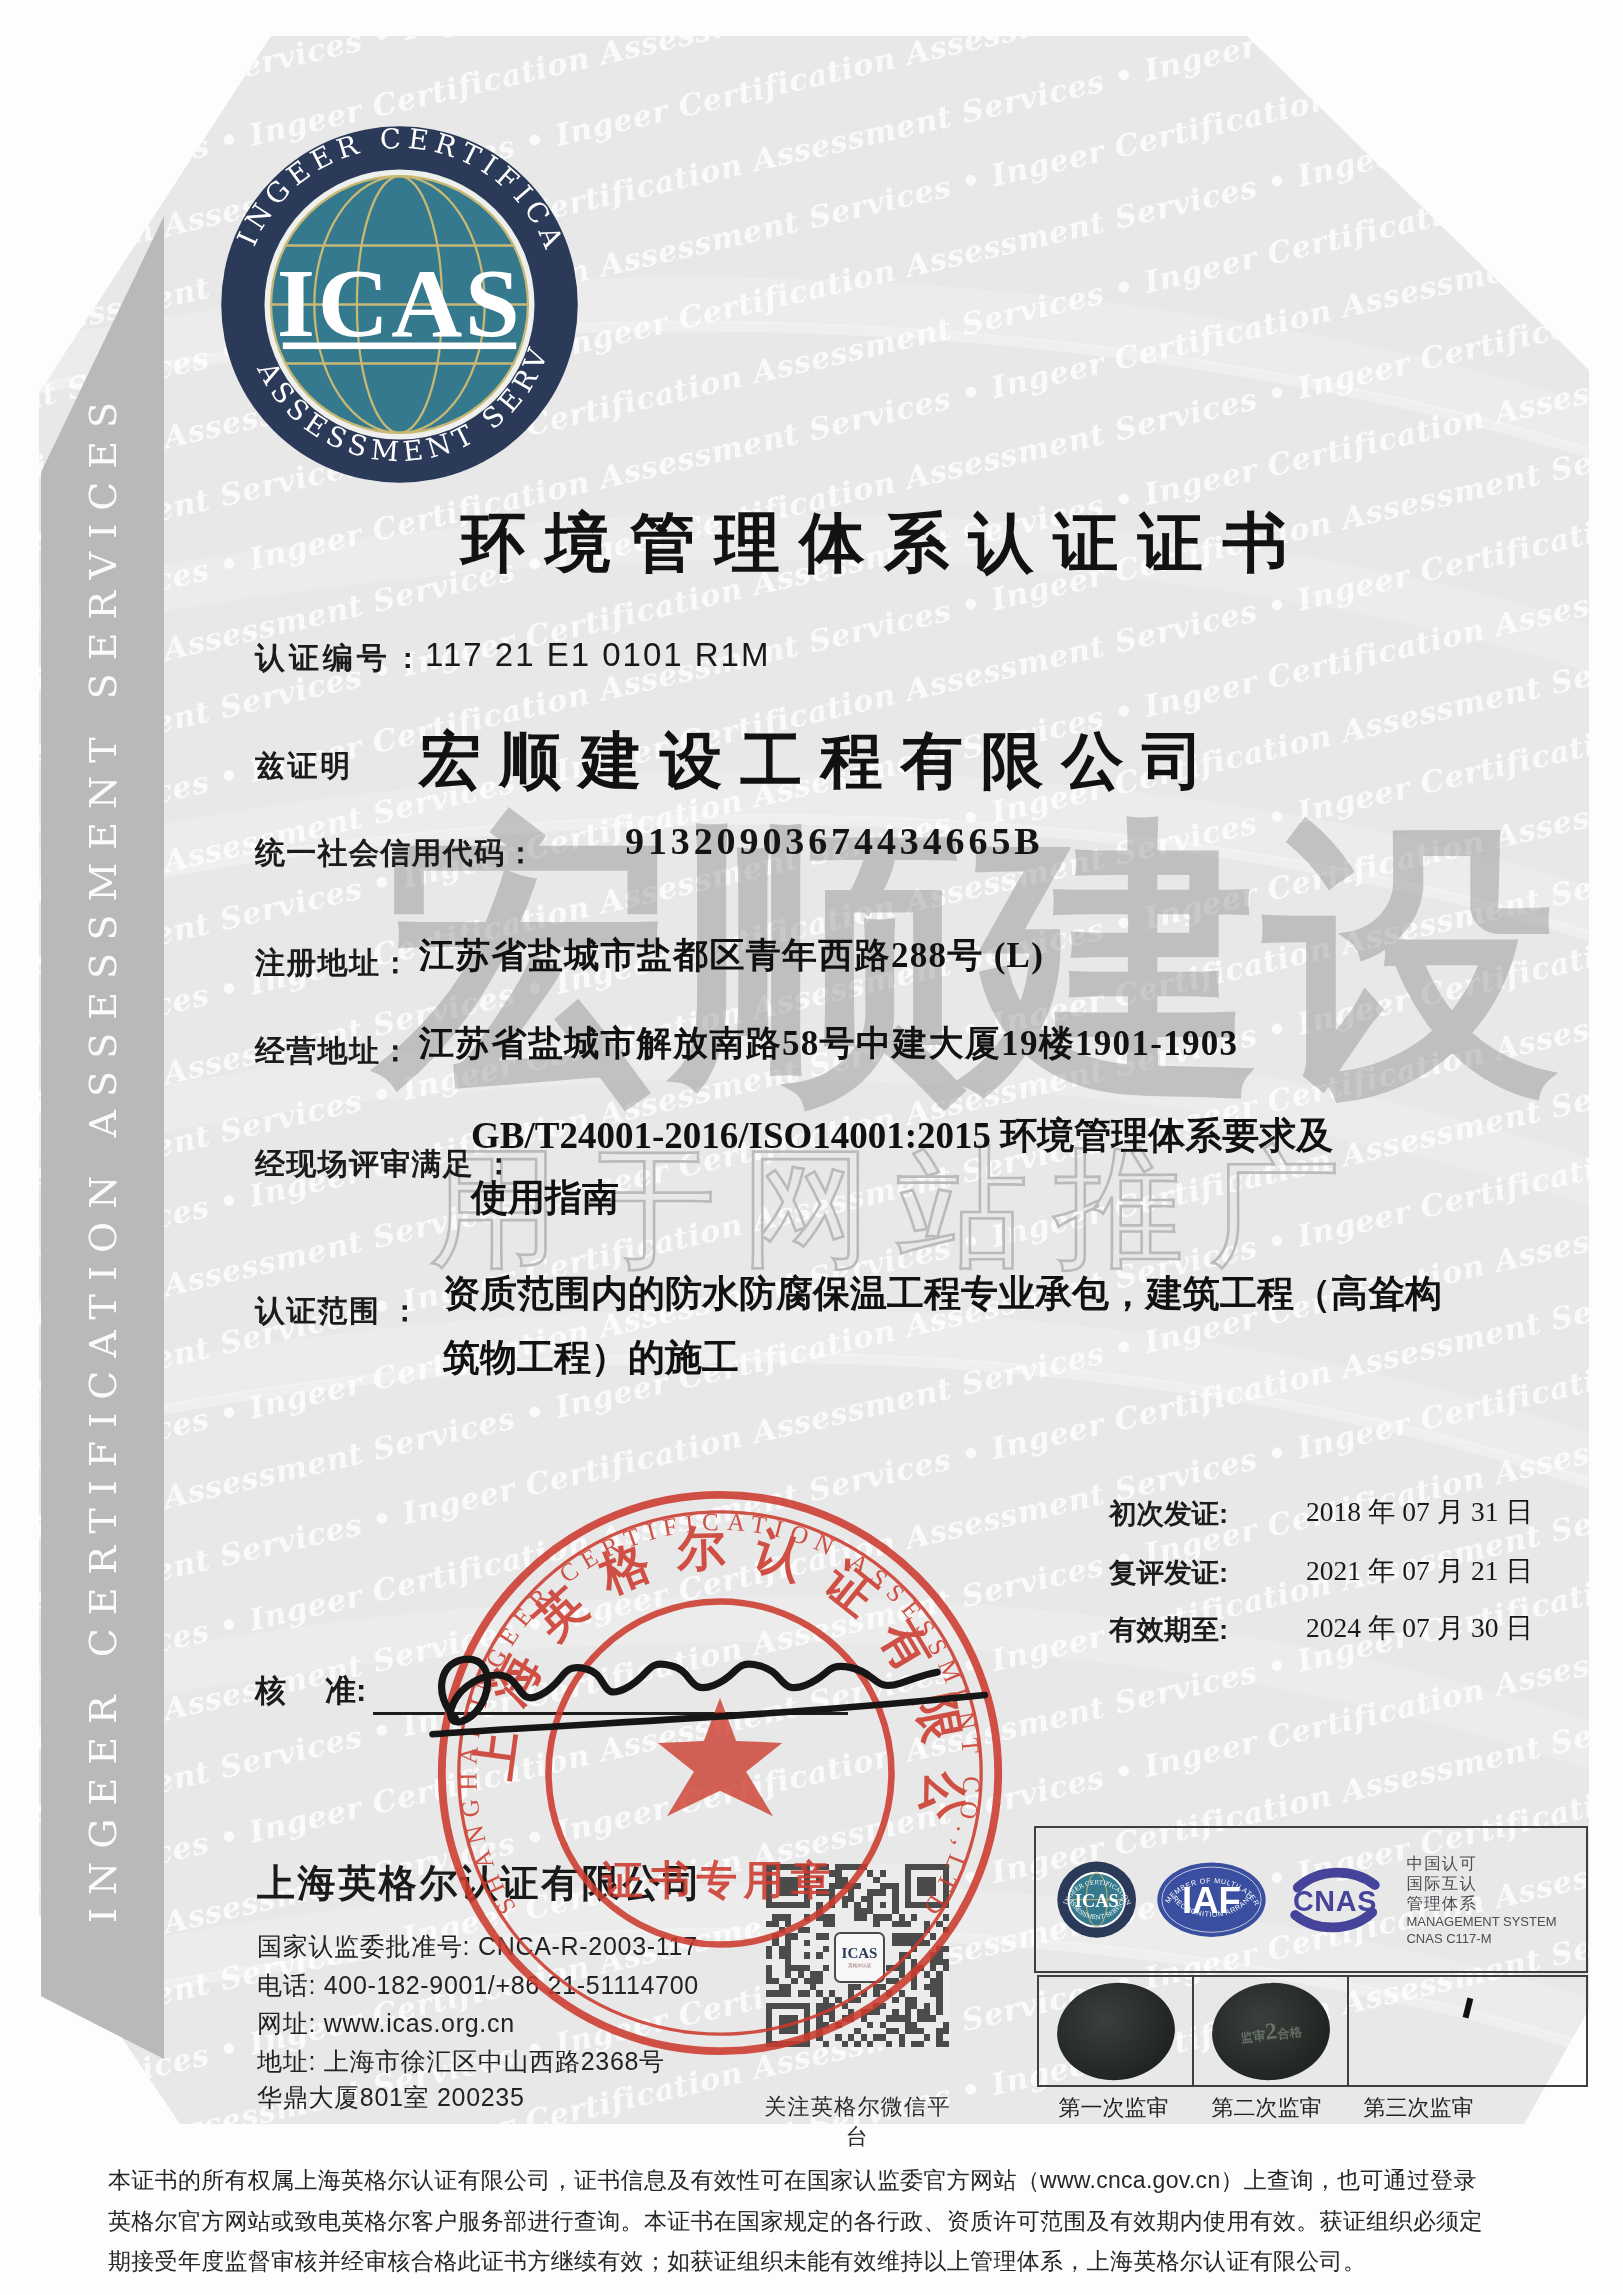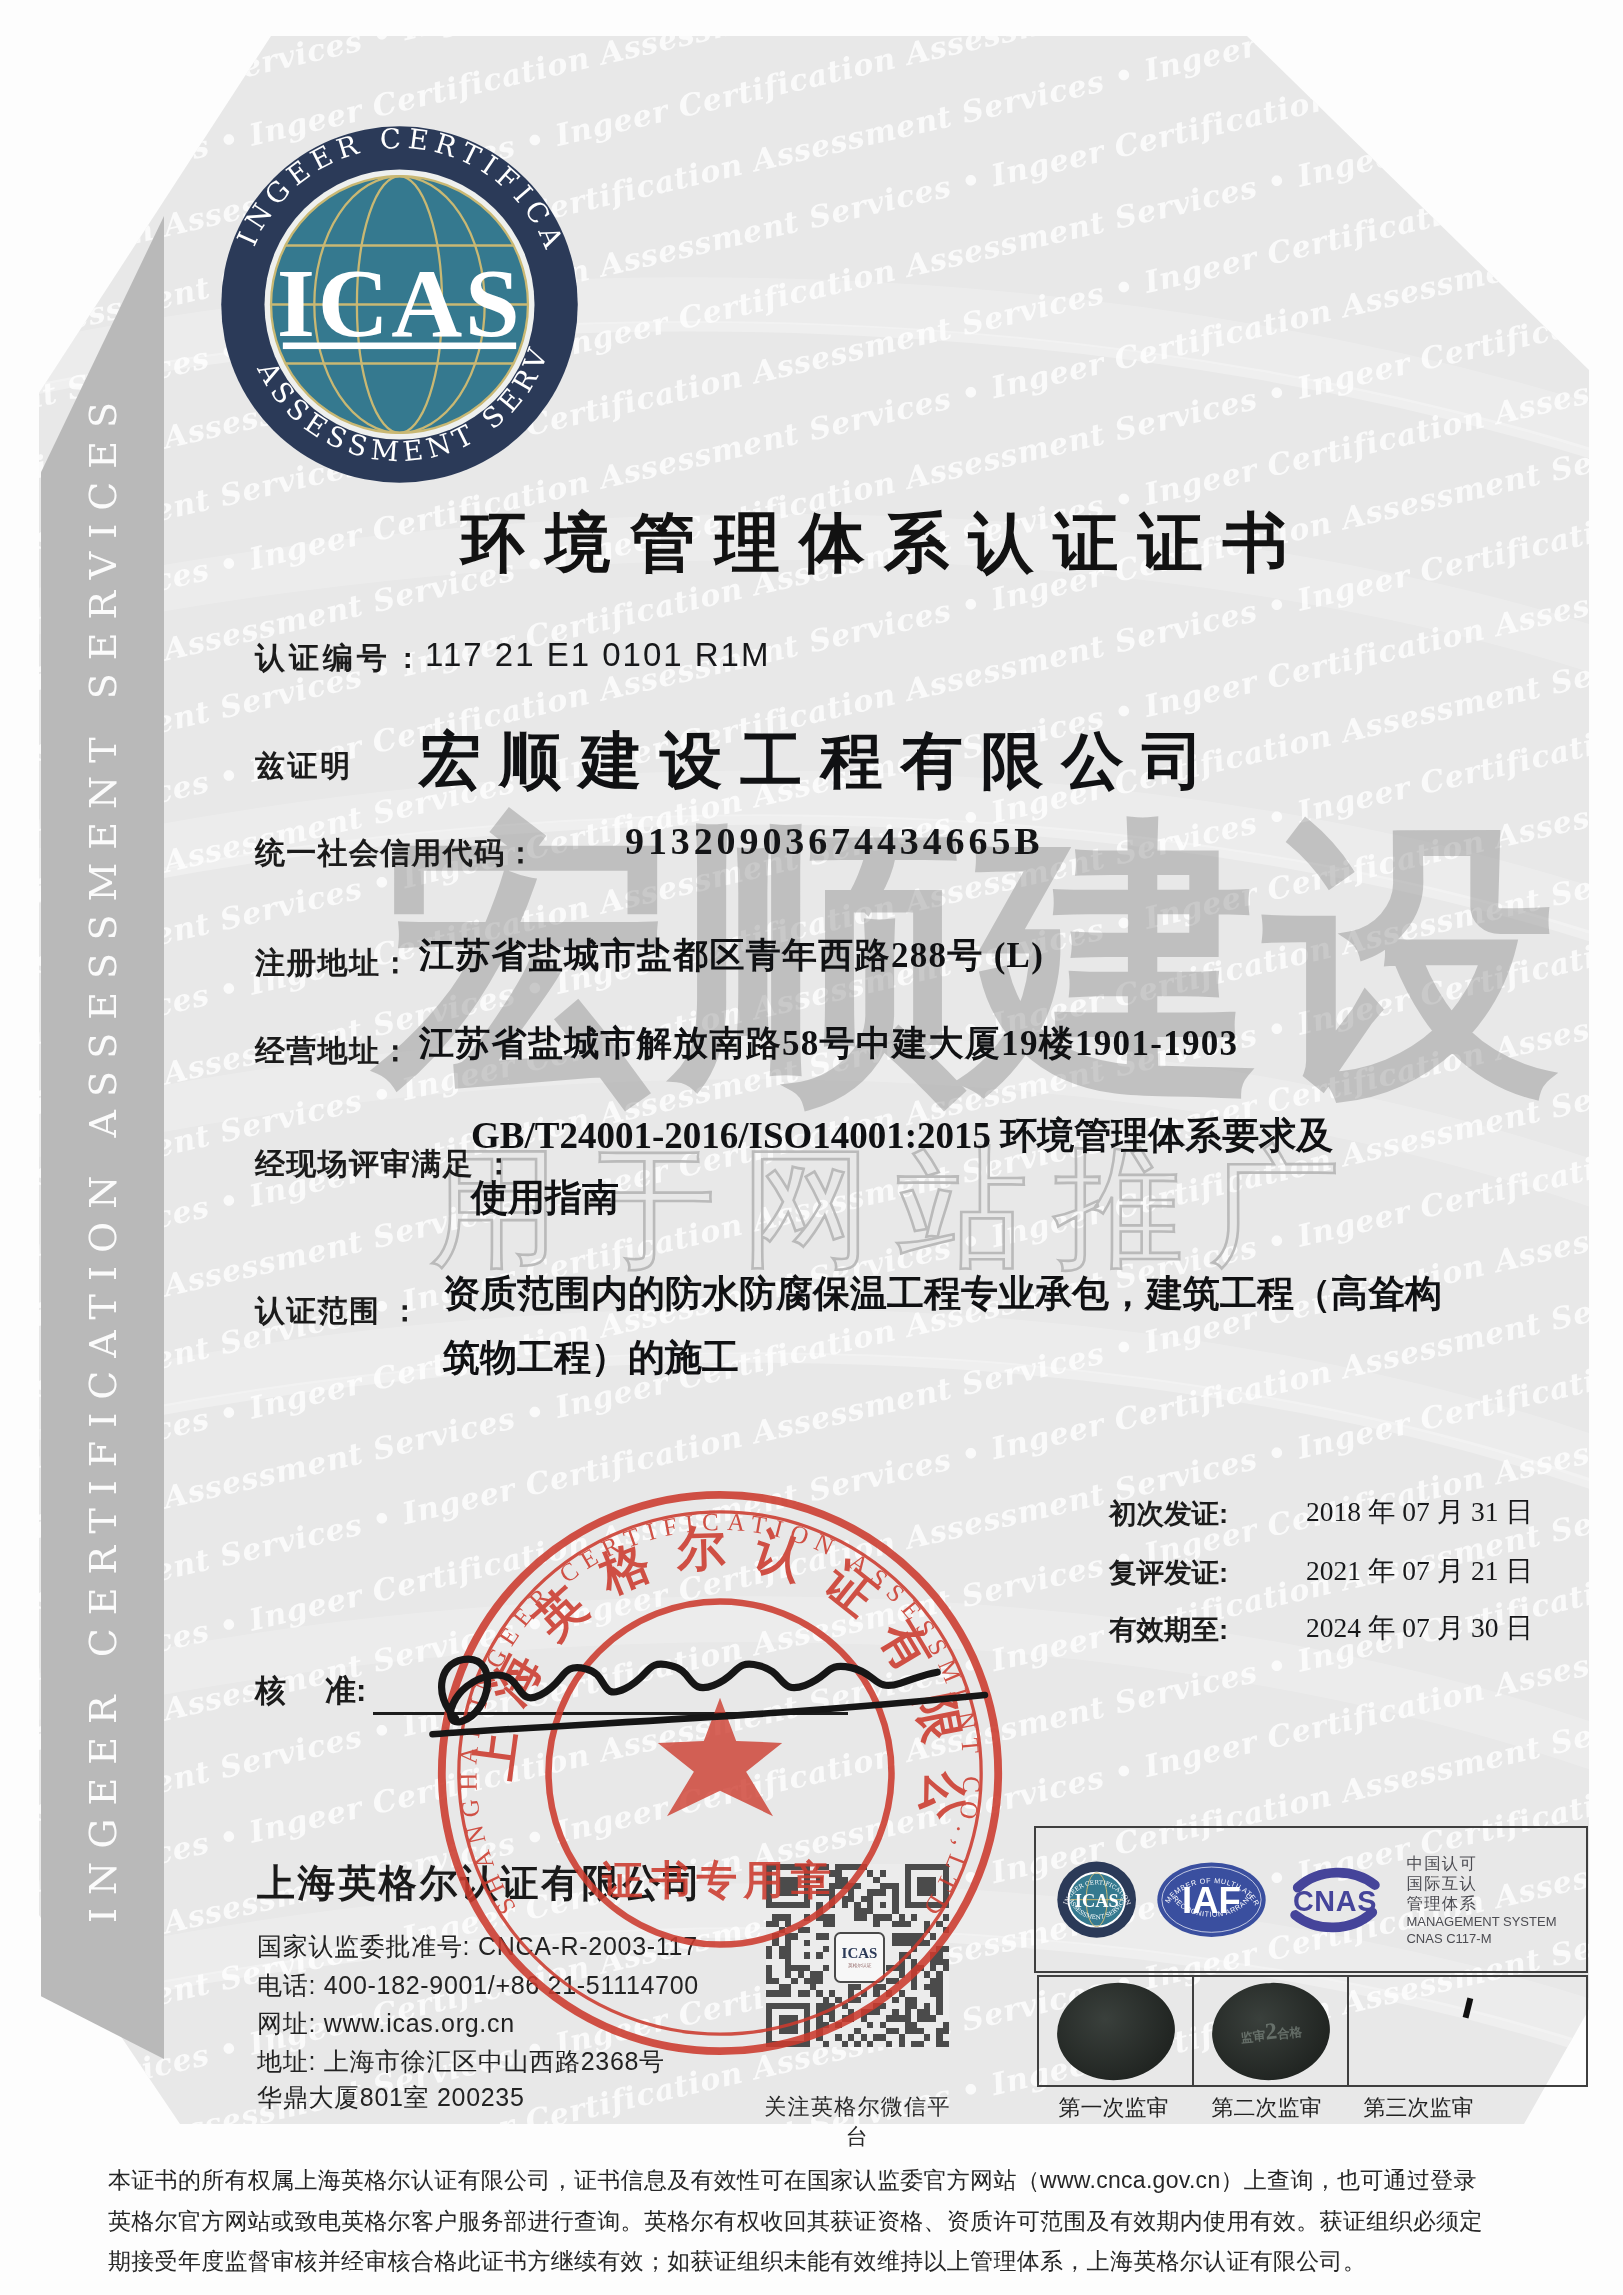--- a/index.html
+++ b/index.html
@@ -621,17 +621,17 @@
     </div>
     <div class="audit-cell c3">
       <div id="audit-mark"></div>
     </div>
   </div>
   <div class="audit-label" style="left:1037px">第一次监审</div>
   <div class="audit-label" style="left:1190px">第二次监审</div>
   <div class="audit-label" style="left:1342px">第三次监审</div>
 
   <div class="footer-line" style="top:2165px">本证书的所有权属上海英格尔认证有限公司，证书信息及有效性可在国家认监委官方网站（www.cnca.gov.cn）上查询，也可通过登录</div>
-  <div class="footer-line" style="top:2206px">英格尔官方网站或致电英格尔客户服务部进行查询。英格尔有权收回其获证资格、资质许可范围及有效期内使用有效。获证组织必须定</div>
+  <div class="footer-line" style="top:2206px">英格尔官方网站或致电英格尔客户服务部进行查询。本证书在国家规定的各行政、资质许可范围及有效期内使用有效。获证组织必须定</div>
   <div class="footer-line" style="top:2246px">期接受年度监督审核并经审核合格此证书方继续有效；如获证组织未能有效维持以上管理体系，上海英格尔认证有限公司。</div>
 
 </div>
 
 
 </body></html>

